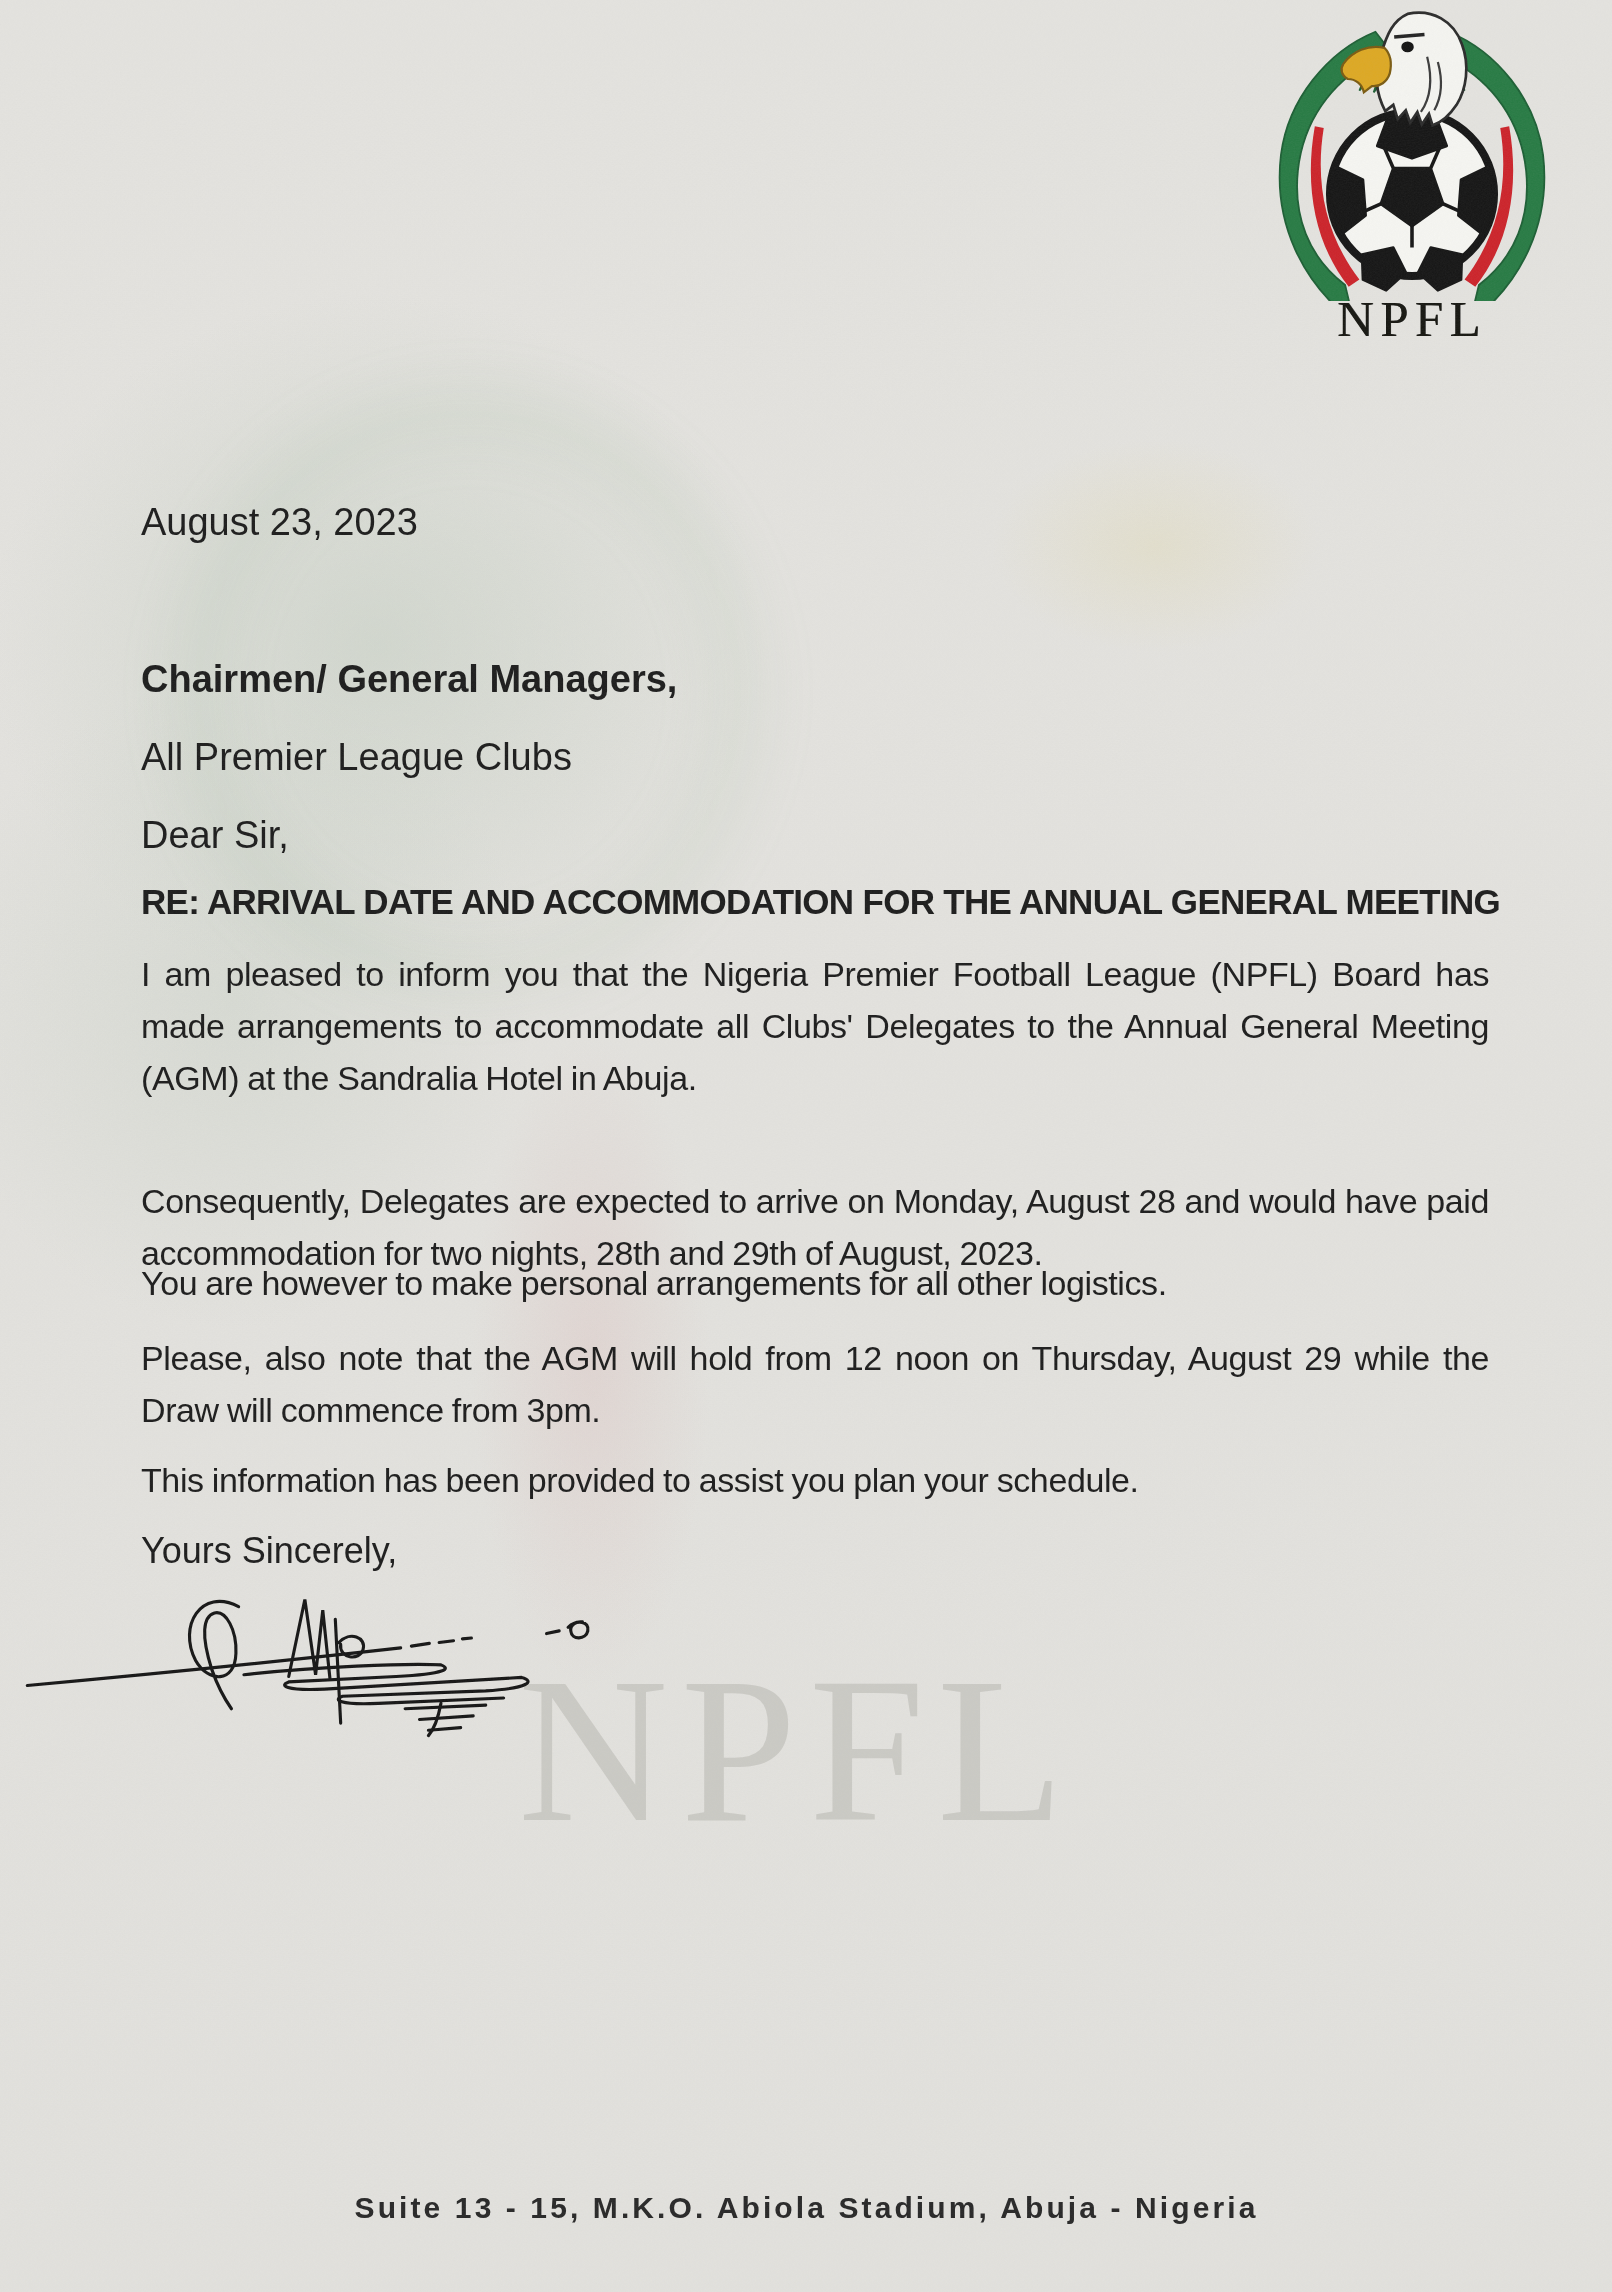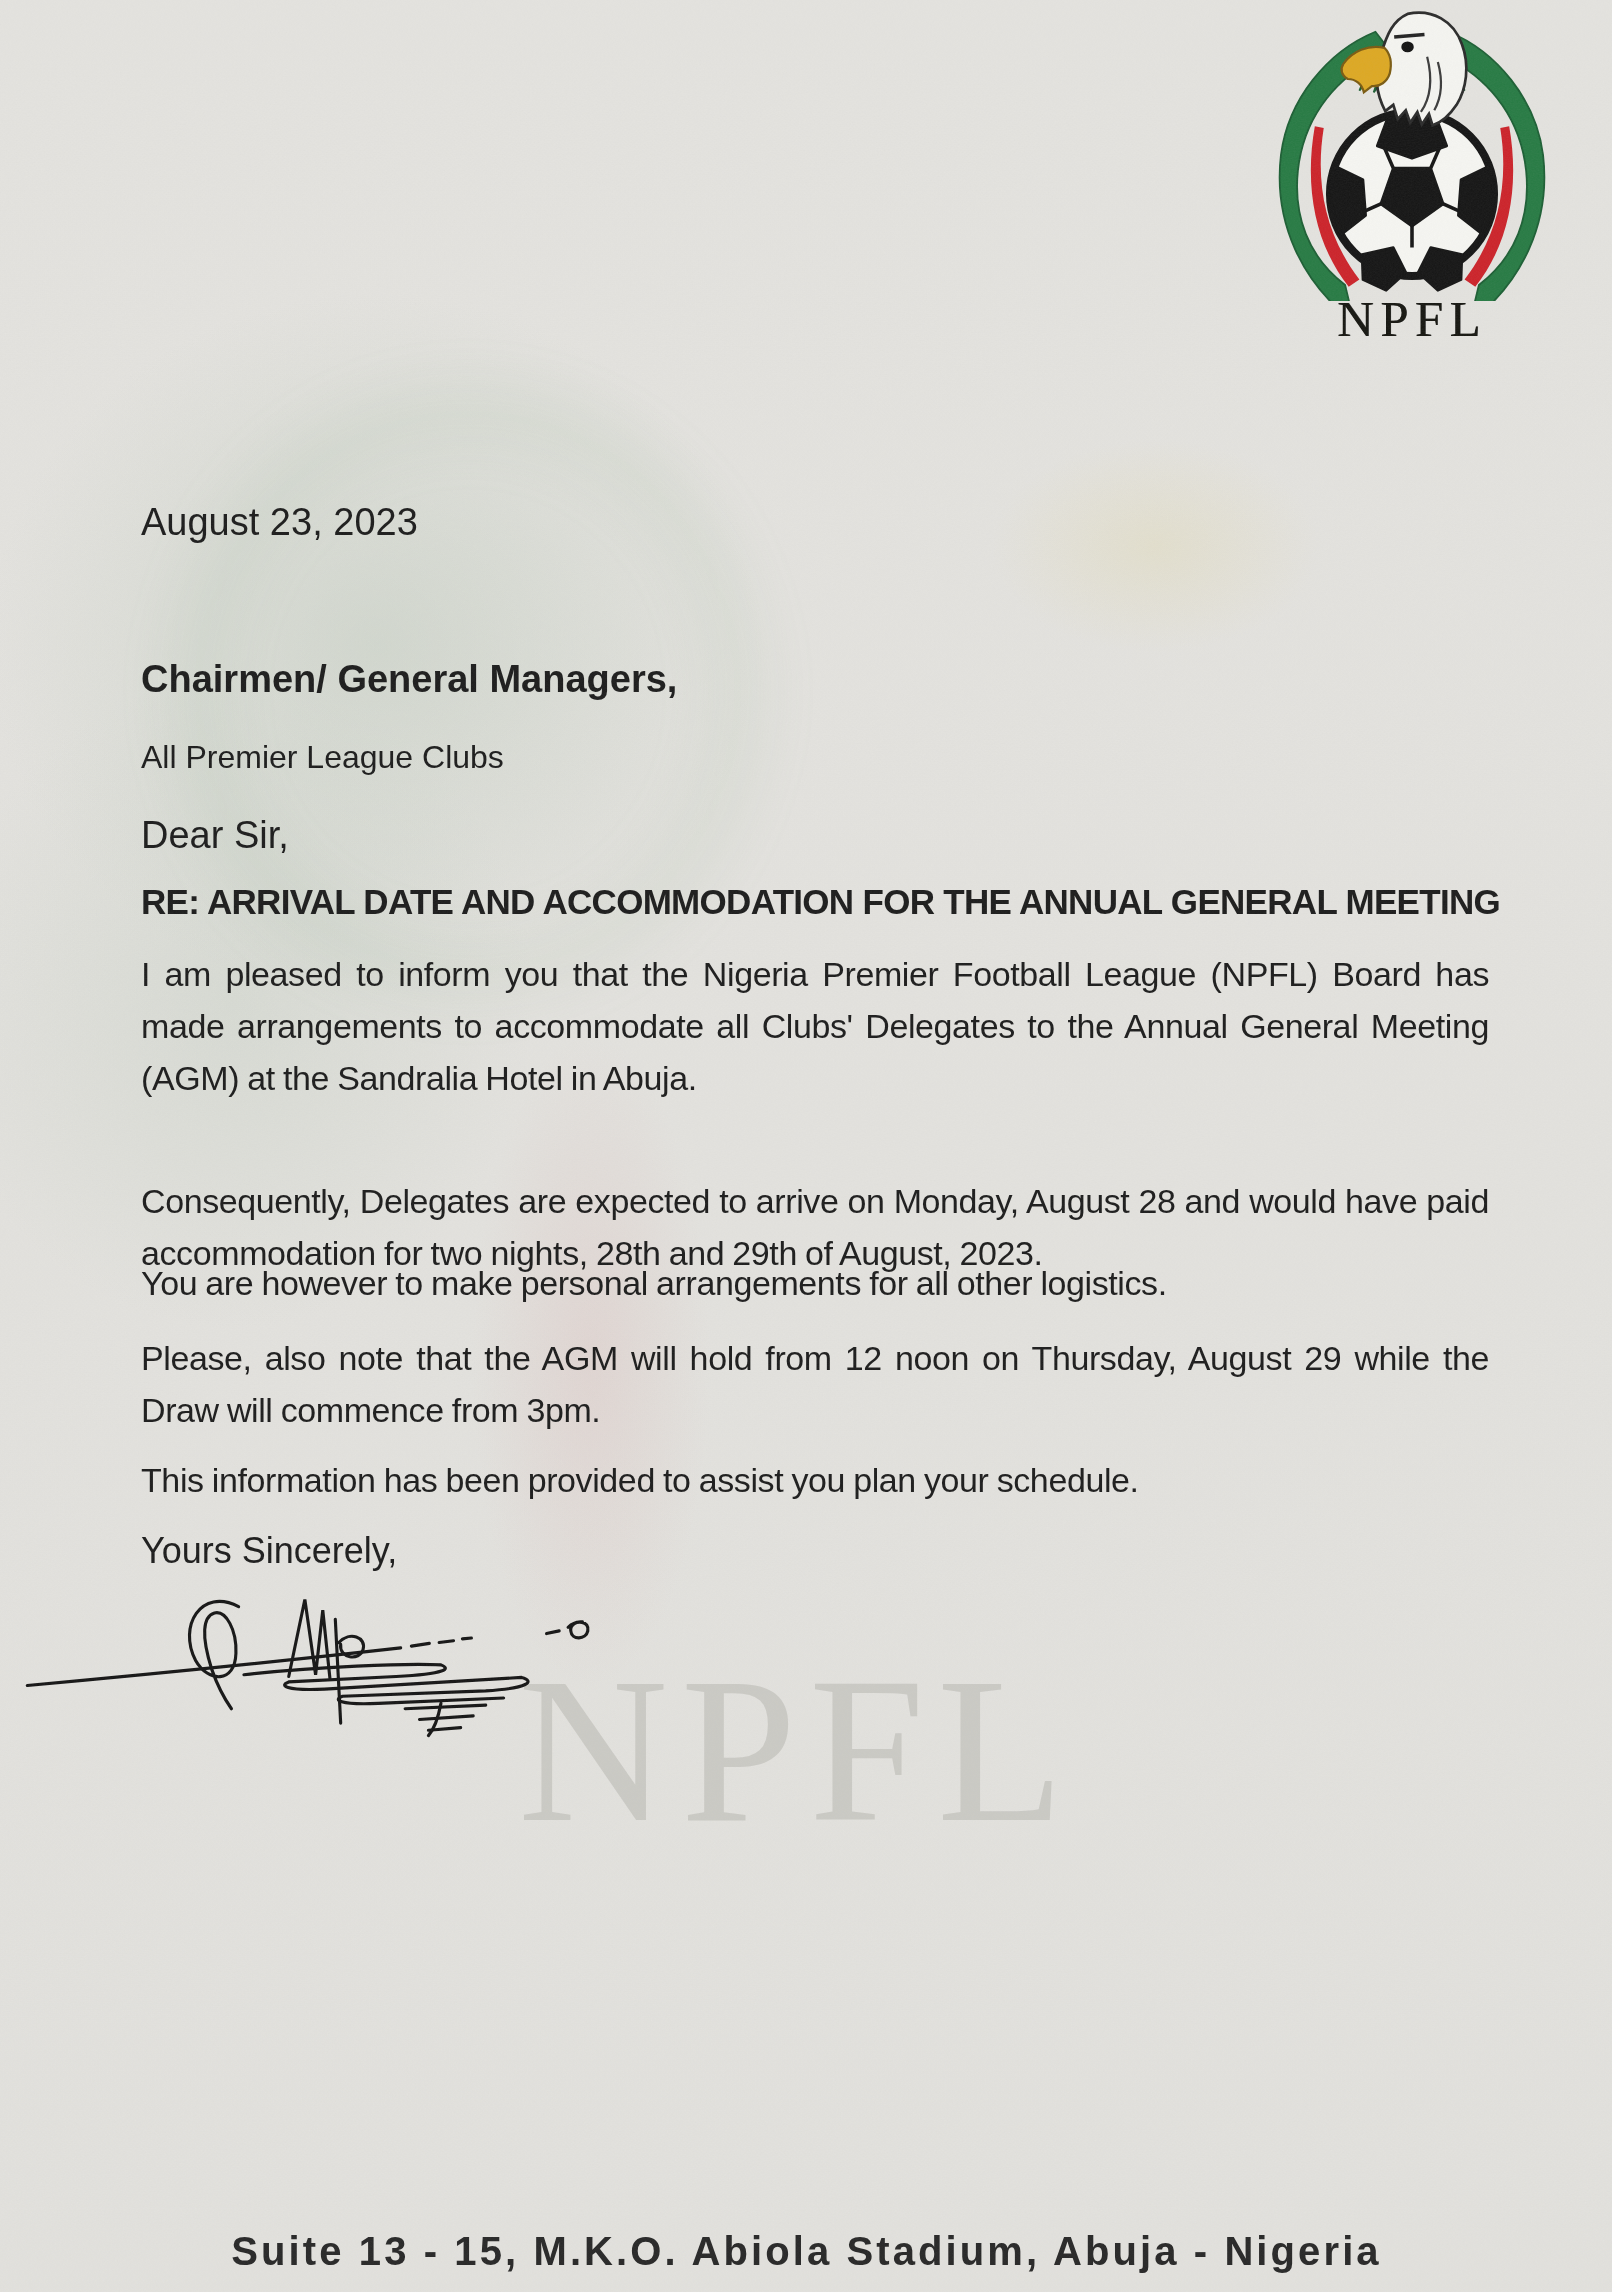--- a/index.html
+++ b/index.html
@@ -37,35 +37,35 @@
     position:absolute;left:518px;top:1646px;z-index:2;
     font-family:"Liberation Serif", serif;font-size:208px;line-height:1;
     letter-spacing:12.5px;color:rgba(108,108,98,0.20);
   }
   
   .tl{position:absolute;left:141px;white-space:nowrap;line-height:52px;z-index:5;}
   .para{position:absolute;left:141px;width:1348px;text-align:justify;line-height:52px;
         font-size:34px;letter-spacing:-0.4px;word-spacing:-0.9px;z-index:5;}
   .date{top:496px;font-size:38px;}
   .recip1{top:653px;font-size:38px;font-weight:bold;}
-  .recip2{top:731px;font-size:32px;}
+  .recip2{top:731px;font-size:38px;}
   .salut{top:809px;font-size:38px;}
   .subject{top:876px;font-size:35px;font-weight:bold;letter-spacing:-0.7px;}
   .p1{top:948px;}
   .p2{top:1131px;margin-top:44px;}
   .p3{top:1257px;}
   .p4{top:1332px;}
   .p5{top:1454px;}
   .closing{top:1525px;font-size:36px;}
   .sig{position:absolute;left:19.7px;top:1587px;width:593px;height:154px;z-index:6;}
   .name{top:1754px;font-size:38px;font-weight:bold;}
   .title{top:1812px;font-size:38px;font-weight:bold;font-style:italic;}
   
   .footer{position:absolute;left:0;right:0;top:2191px;text-align:center;z-index:5;color:#262626;}
-  .footer-line1{font-size:40px;font-weight:bold;letter-spacing:3.1px;line-height:33px;margin-top:44px;}
+  .footer-line1{font-size:30px;font-weight:bold;letter-spacing:3.1px;line-height:33px;}
   .footer-line2{font-size:28px;letter-spacing:2.2px;line-height:33px;}
   .footer-line2 .plain{font-weight:normal;}
   .footer-line2 .bold{font-weight:bold;}
   .footer-sep{display:inline-block;font-weight:normal;font-size:39px;vertical-align:-6.3px;
               margin:0 12.5px 0 16px;}
 </style>
 </head>
 <body>
 
 <div class="page">

